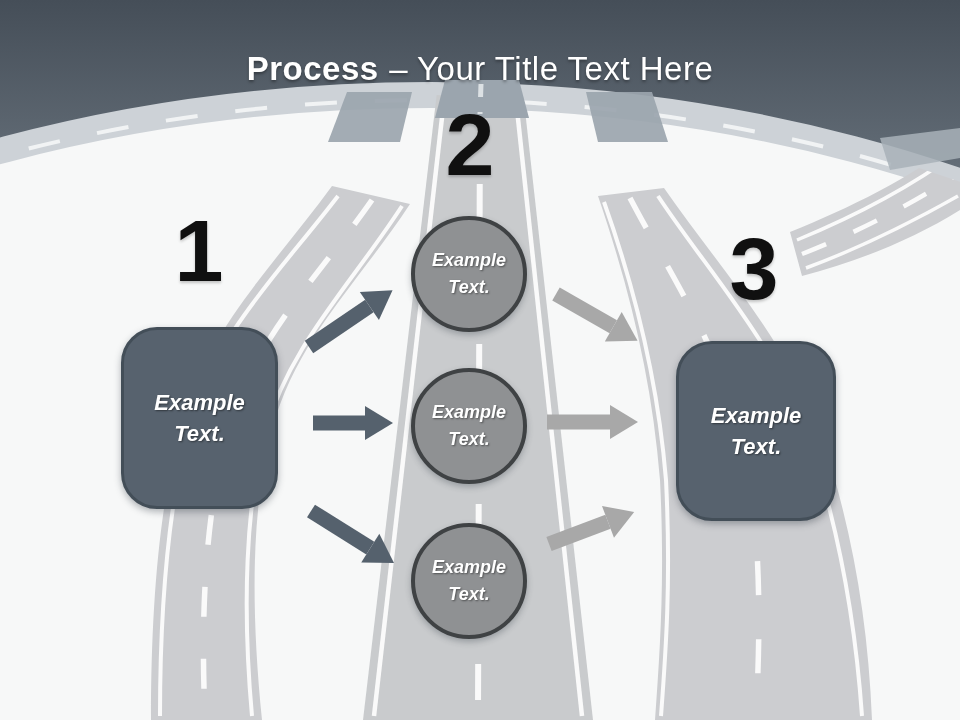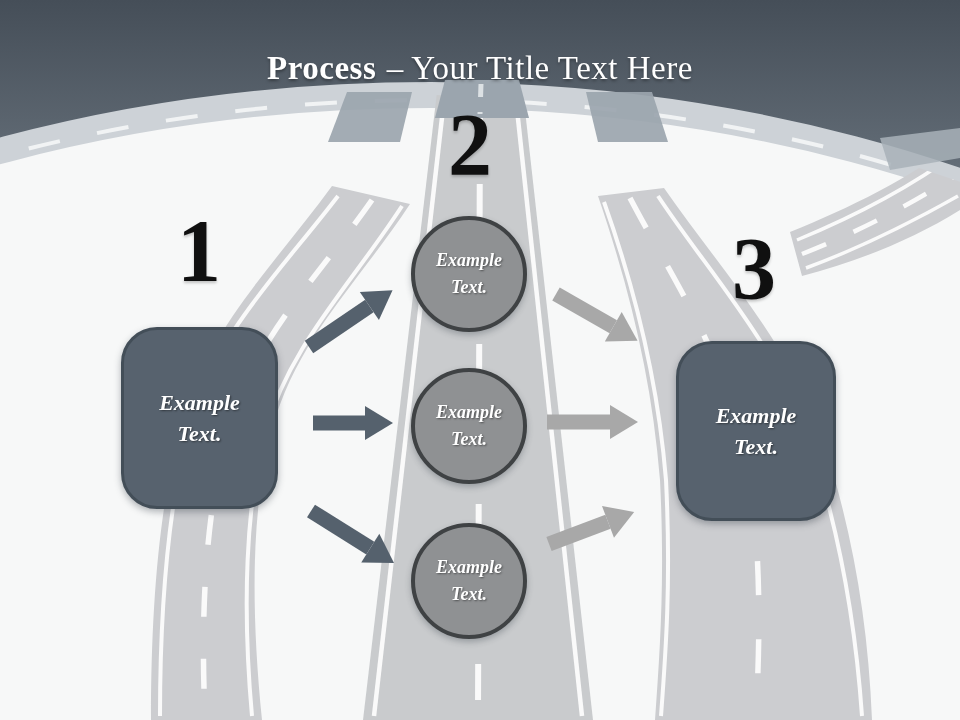--- a/index.html
+++ b/index.html
@@ -1,18 +1,18 @@
 <!DOCTYPE html>
 <html><head>
 <meta charset="utf-8">
 <style>
   html,body{margin:0;padding:0;}
   .slide{
     position:relative;width:960px;height:720px;overflow:hidden;
-    background:#737373;font-family:Liberation Serif, serif;
+    background:#737373;font-family:Liberation Sans, sans-serif;
   }
   .bg-svg{position:absolute;left:0;top:0;z-index:0;}
   .slide-title{
     position:absolute;left:0;top:50px;width:960px;text-align:center;z-index:5;
     color:#ffffff;font-size:33px;letter-spacing:0.5px;
     text-shadow:0 2px 3px rgba(0,0,0,0.35);
   }
   .slide-title .t-bold{font-weight:bold;}
   .slide-title .t-rest{font-weight:normal;margin-left:0.32em;}
   .step-number{

